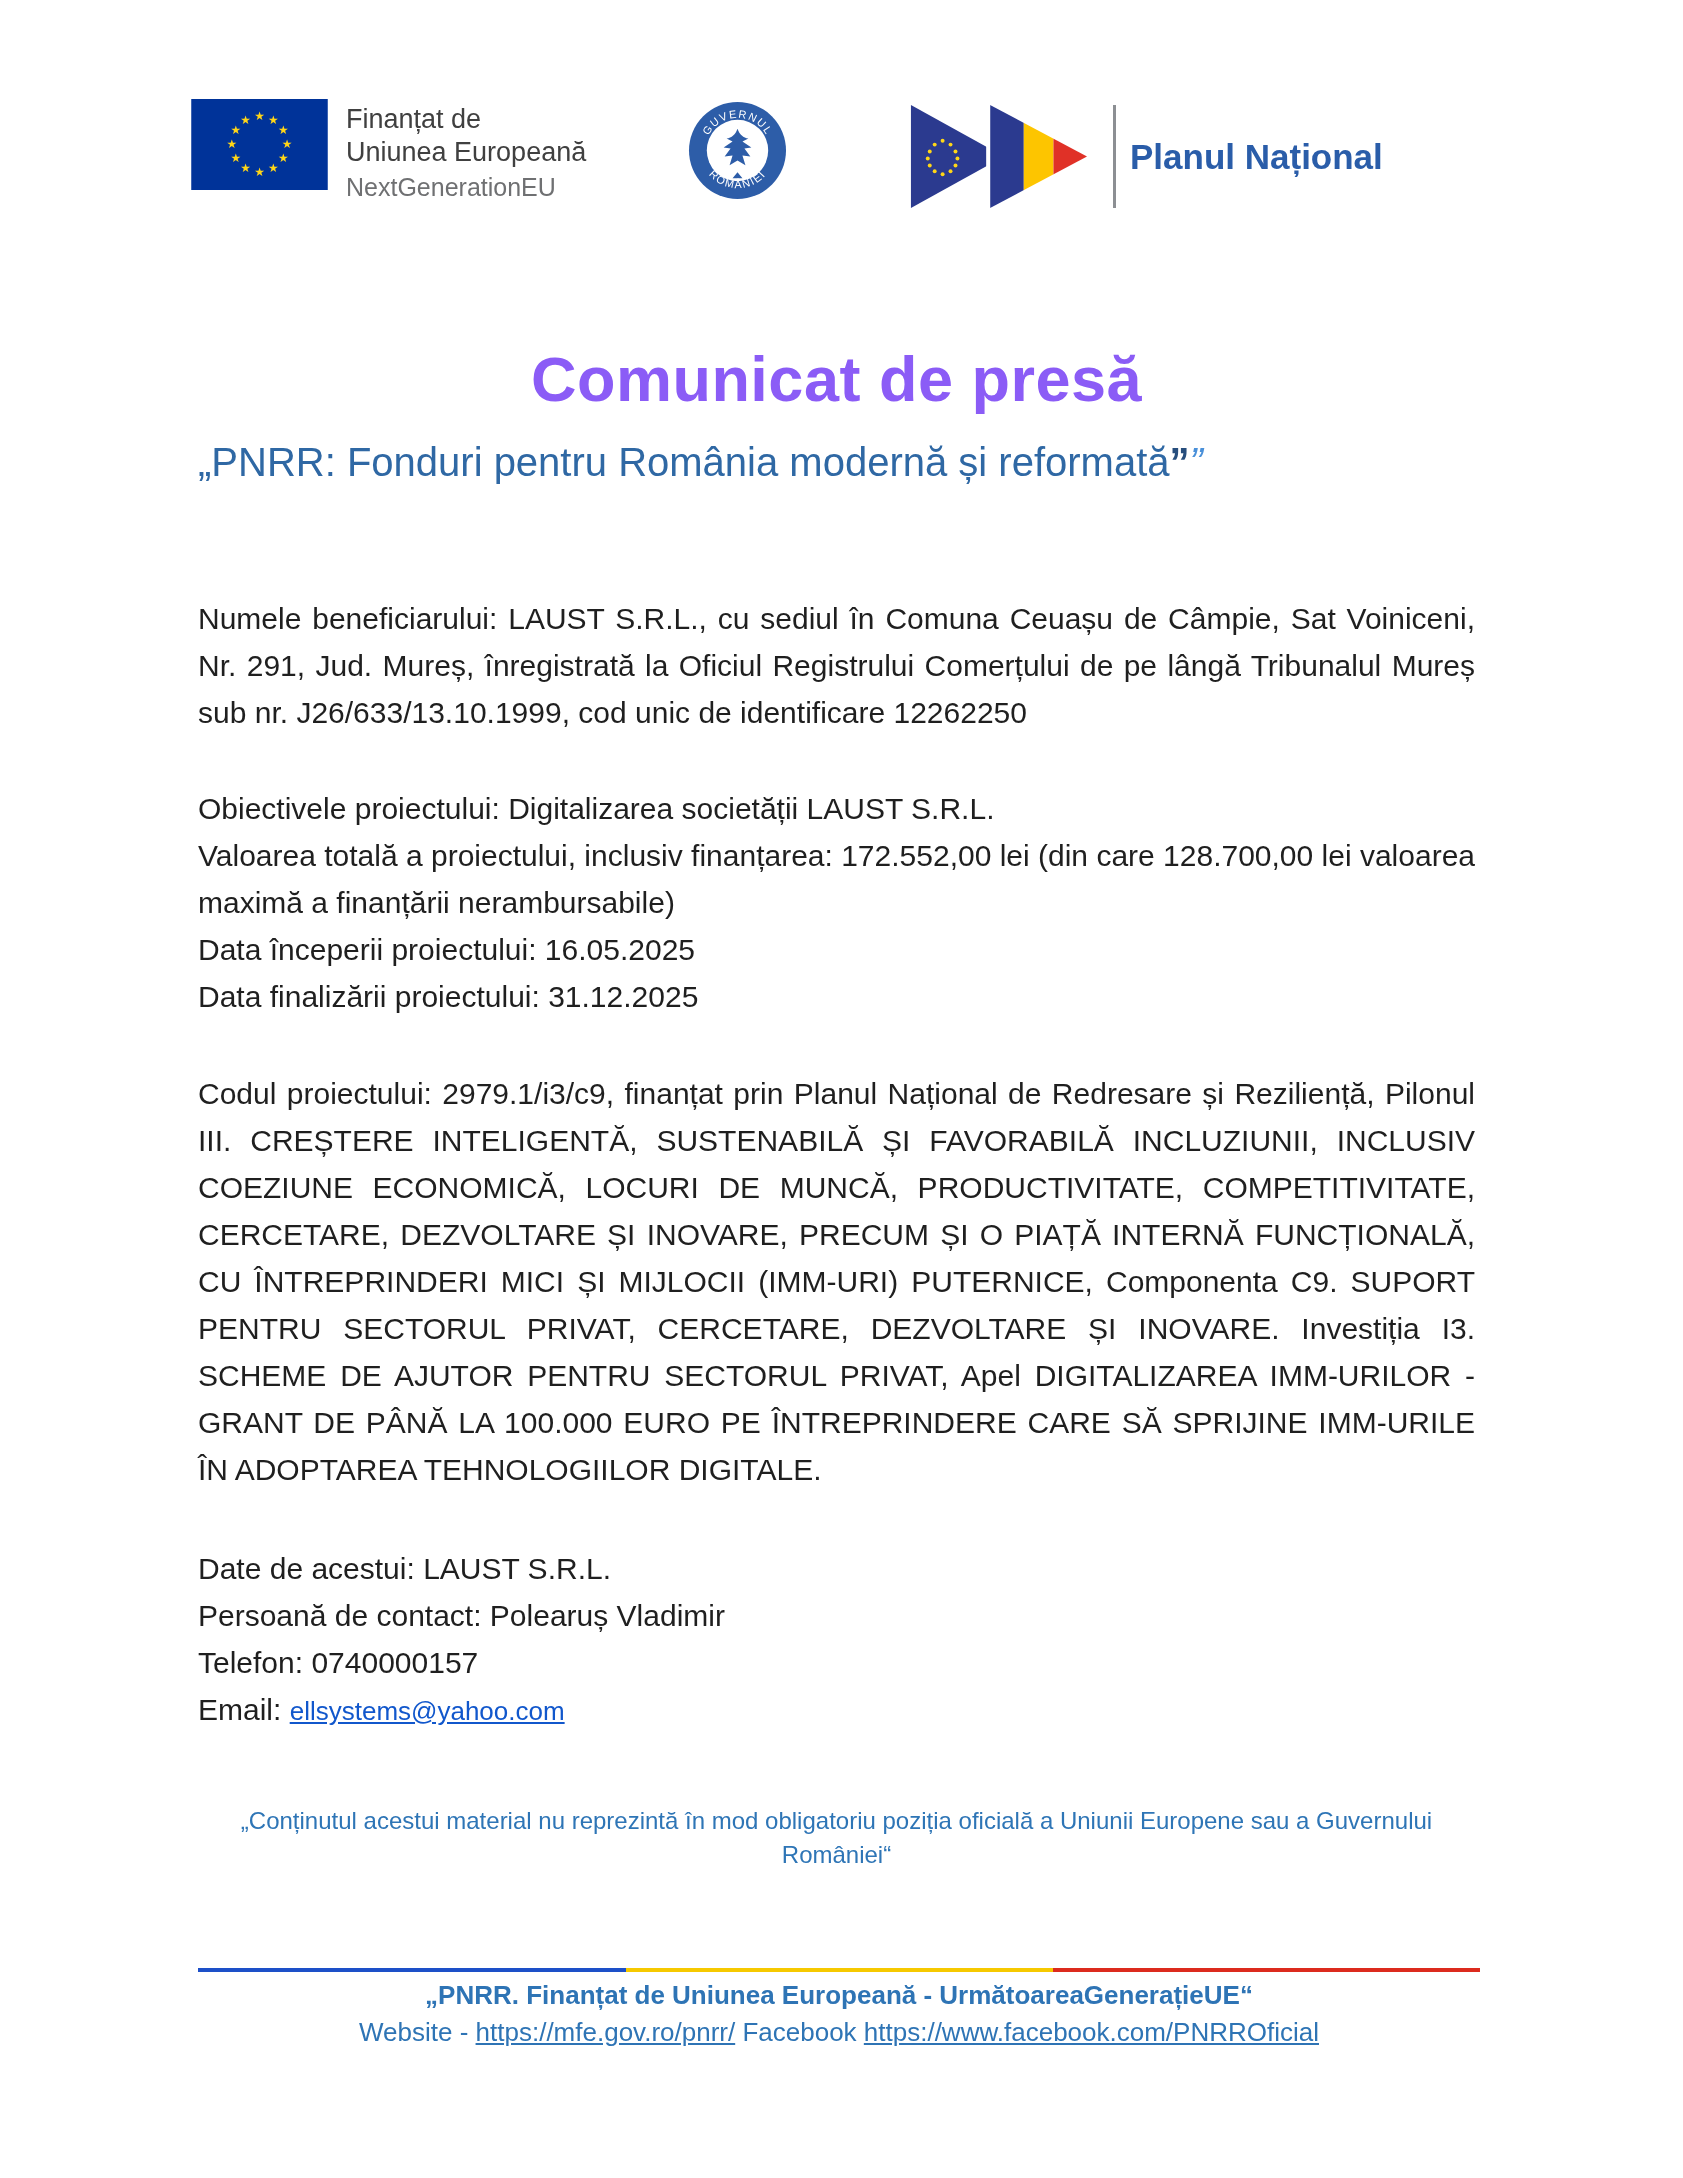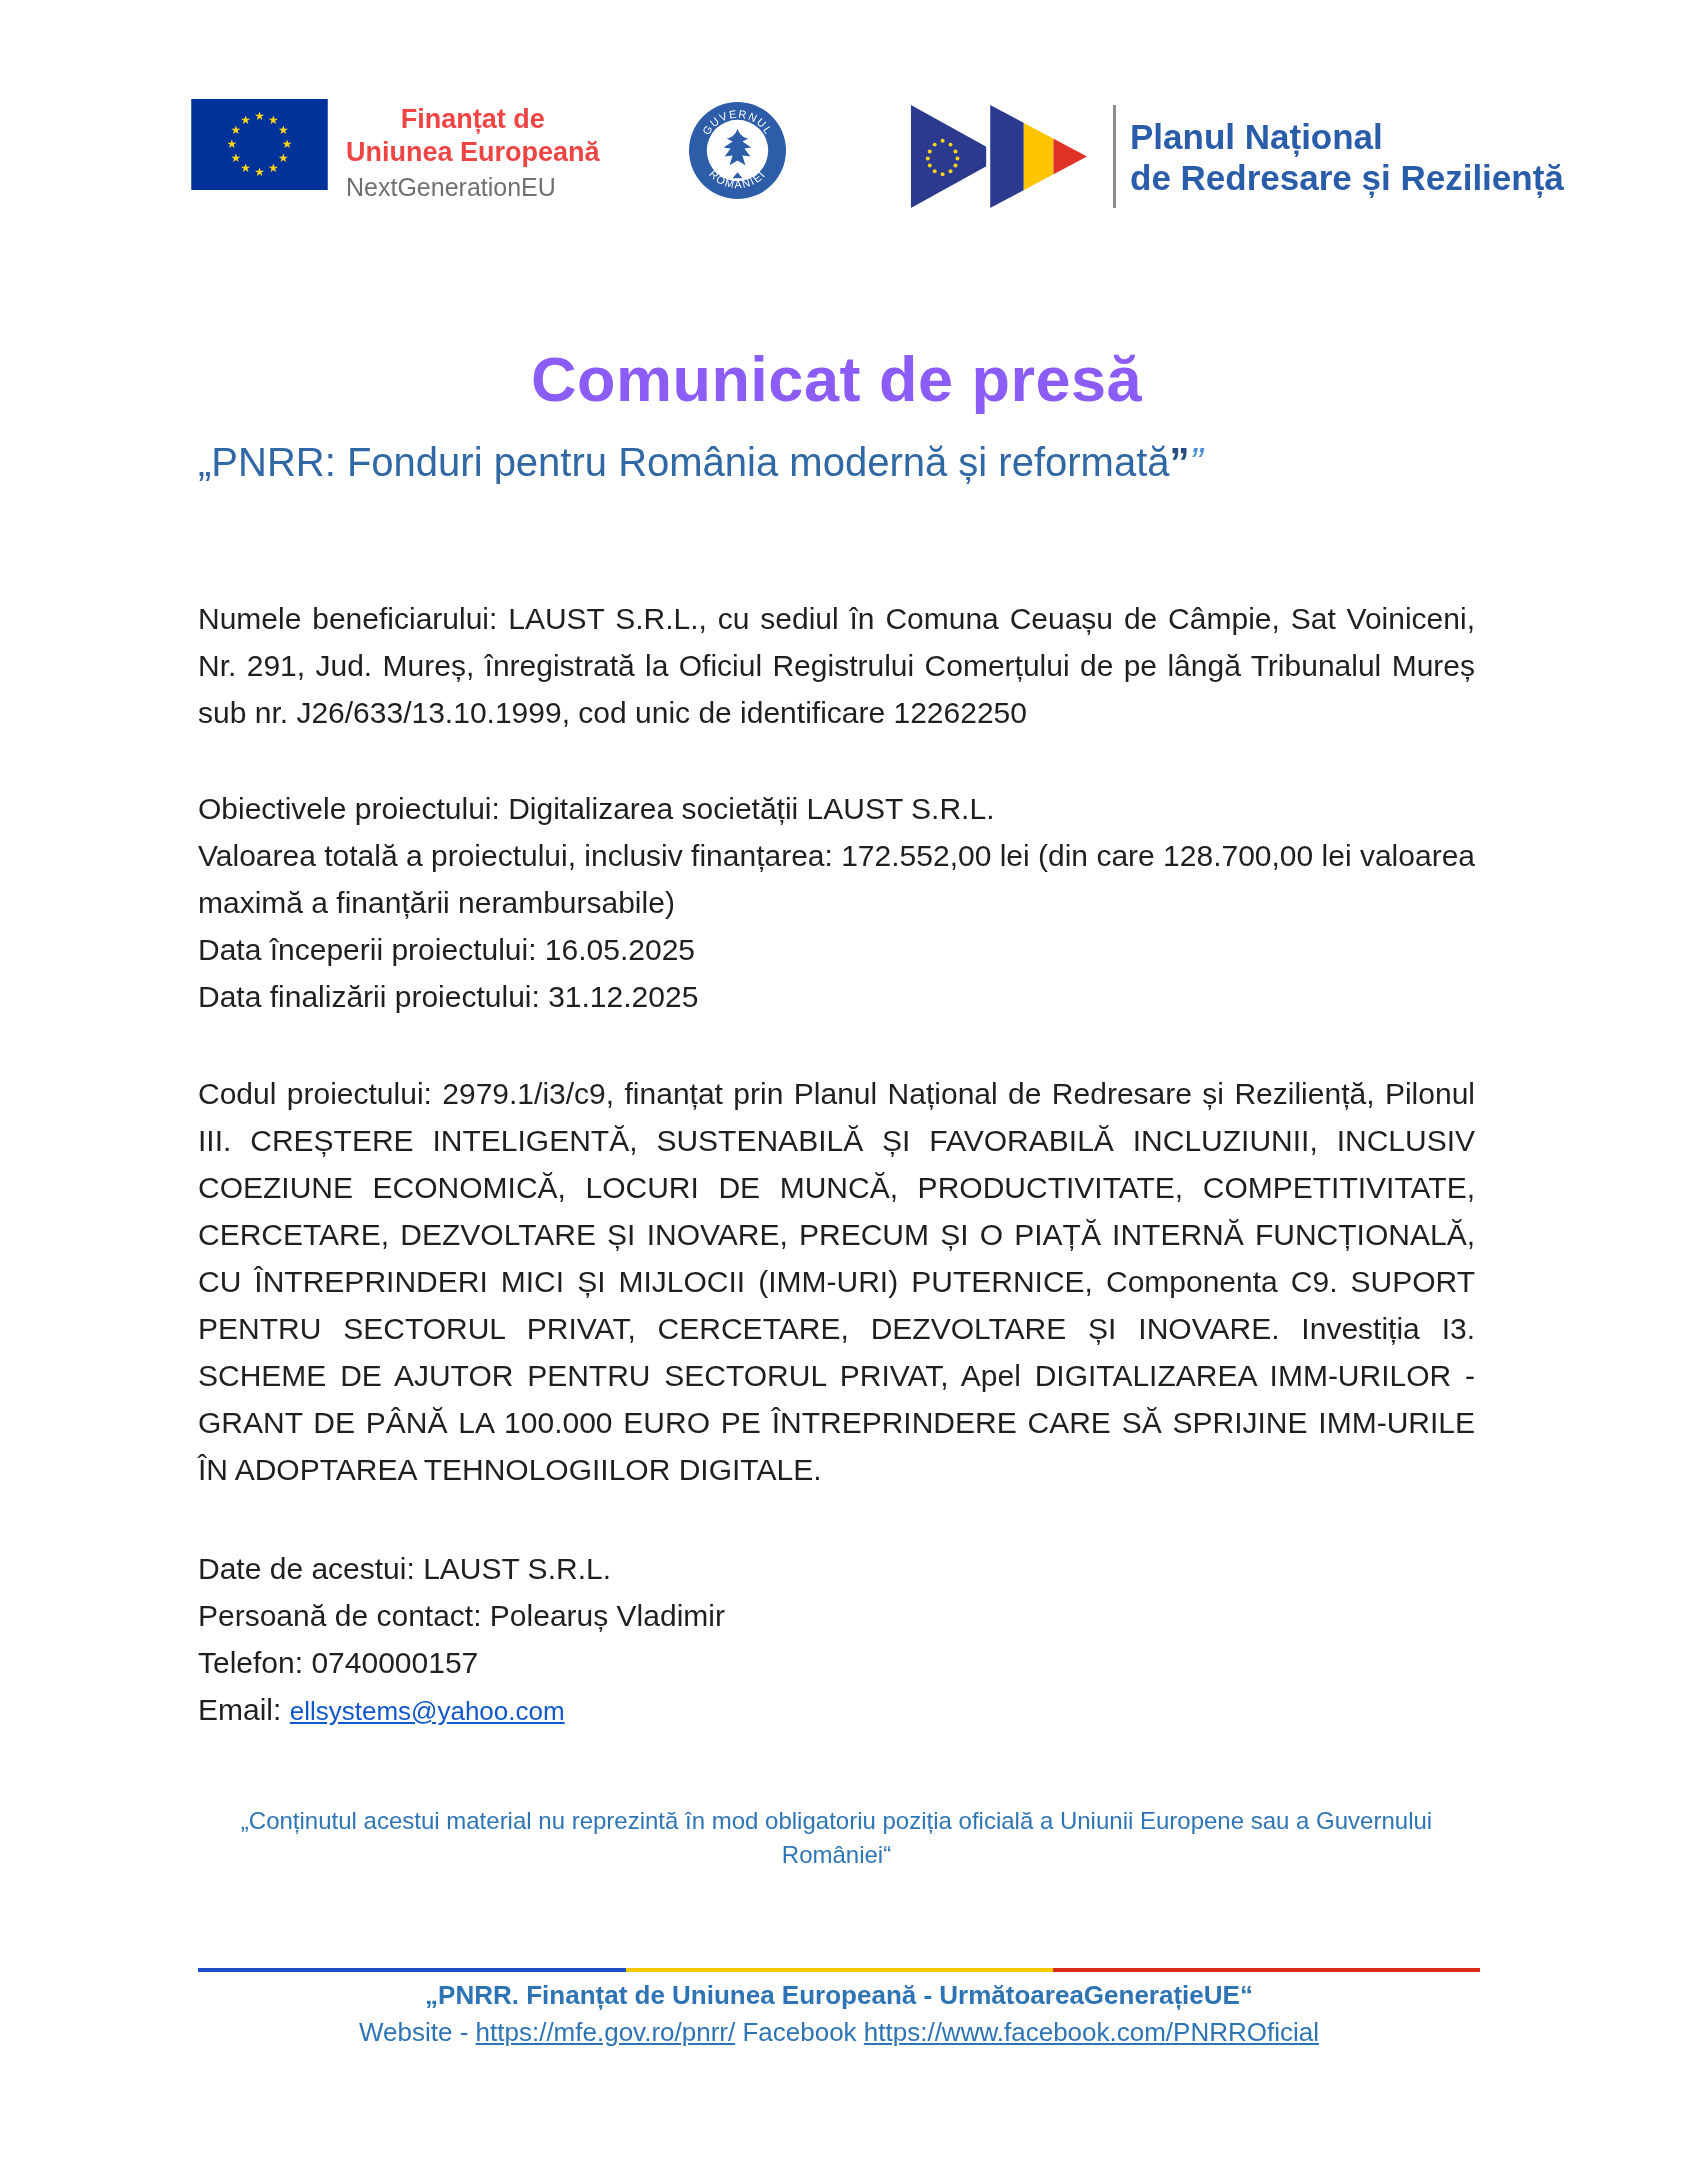--- a/index.html
+++ b/index.html
@@ -3,21 +3,21 @@
 <meta charset="utf-8">
 <style>
   html,body{margin:0;padding:0;background:#ffffff;}
   .page{position:relative;width:1683px;height:2178px;background:#ffffff;overflow:hidden;
         font-family:"Liberation Sans",sans-serif;color:#1f1f1f;}
   .abs{position:absolute;}
 
   
   .eu-logo{left:191px;top:99px;display:flex;gap:18px;align-items:flex-start;}
   .eu-text{padding-top:4px;}
-  .eu-text .l1,.eu-text .l2{font-size:27px;font-weight:700;color:#ef4444;line-height:33px;text-align:center;}
+  .eu-text .l1,.eu-text .l2{font-size:27px;font-weight:400;color:#404040;line-height:33px;}
   .eu-text .l3{font-size:25px;color:#6f7072;line-height:36px;}
   .gov-seal{left:688px;top:101px;}
   .pnrr{left:905px;top:97px;display:flex;align-items:center;gap:14px;}
   .pnrr-sep{width:3px;height:103px;background:#8c8f93;}
   .pnrr-text{font-size:35px;font-weight:700;color:#2a5da9;line-height:41px;white-space:nowrap;}
 
   
   .title{left:198px;width:1277px;top:343px;text-align:center;
          font-size:63px;font-weight:800;color:#8b5cf6;letter-spacing:0.5px;}
   .subtitle{left:198px;width:1277px;top:440px;text-align:left;
@@ -116,21 +116,20 @@
         </clipPath>
       <g clip-path="url(#t2clip)">
         <rect x="86" y="8" width="34" height="104" fill="#2b3a8f"></rect>
         <rect x="120" y="8" width="30" height="104" fill="#fdc500"></rect>
         <rect x="150" y="8" width="34" height="104" fill="#e03127"></rect>
       </g>
     </svg>
     <div class="pnrr-sep"></div>
     <div class="pnrr-text">
       <div>Planul Național</div>
-      <div>de Redresare și Reziliență</div>
     </div>
   </div>
 
   <div class="abs title">Comunicat de presă</div>
 
   <div class="abs subtitle">
     <span>„PNRR: Fonduri pentru România modernă și reformată</span><span class="q-bold">”</span><span class="q-light">”</span>
   </div>
 
   <div class="abs content body-text p1">

